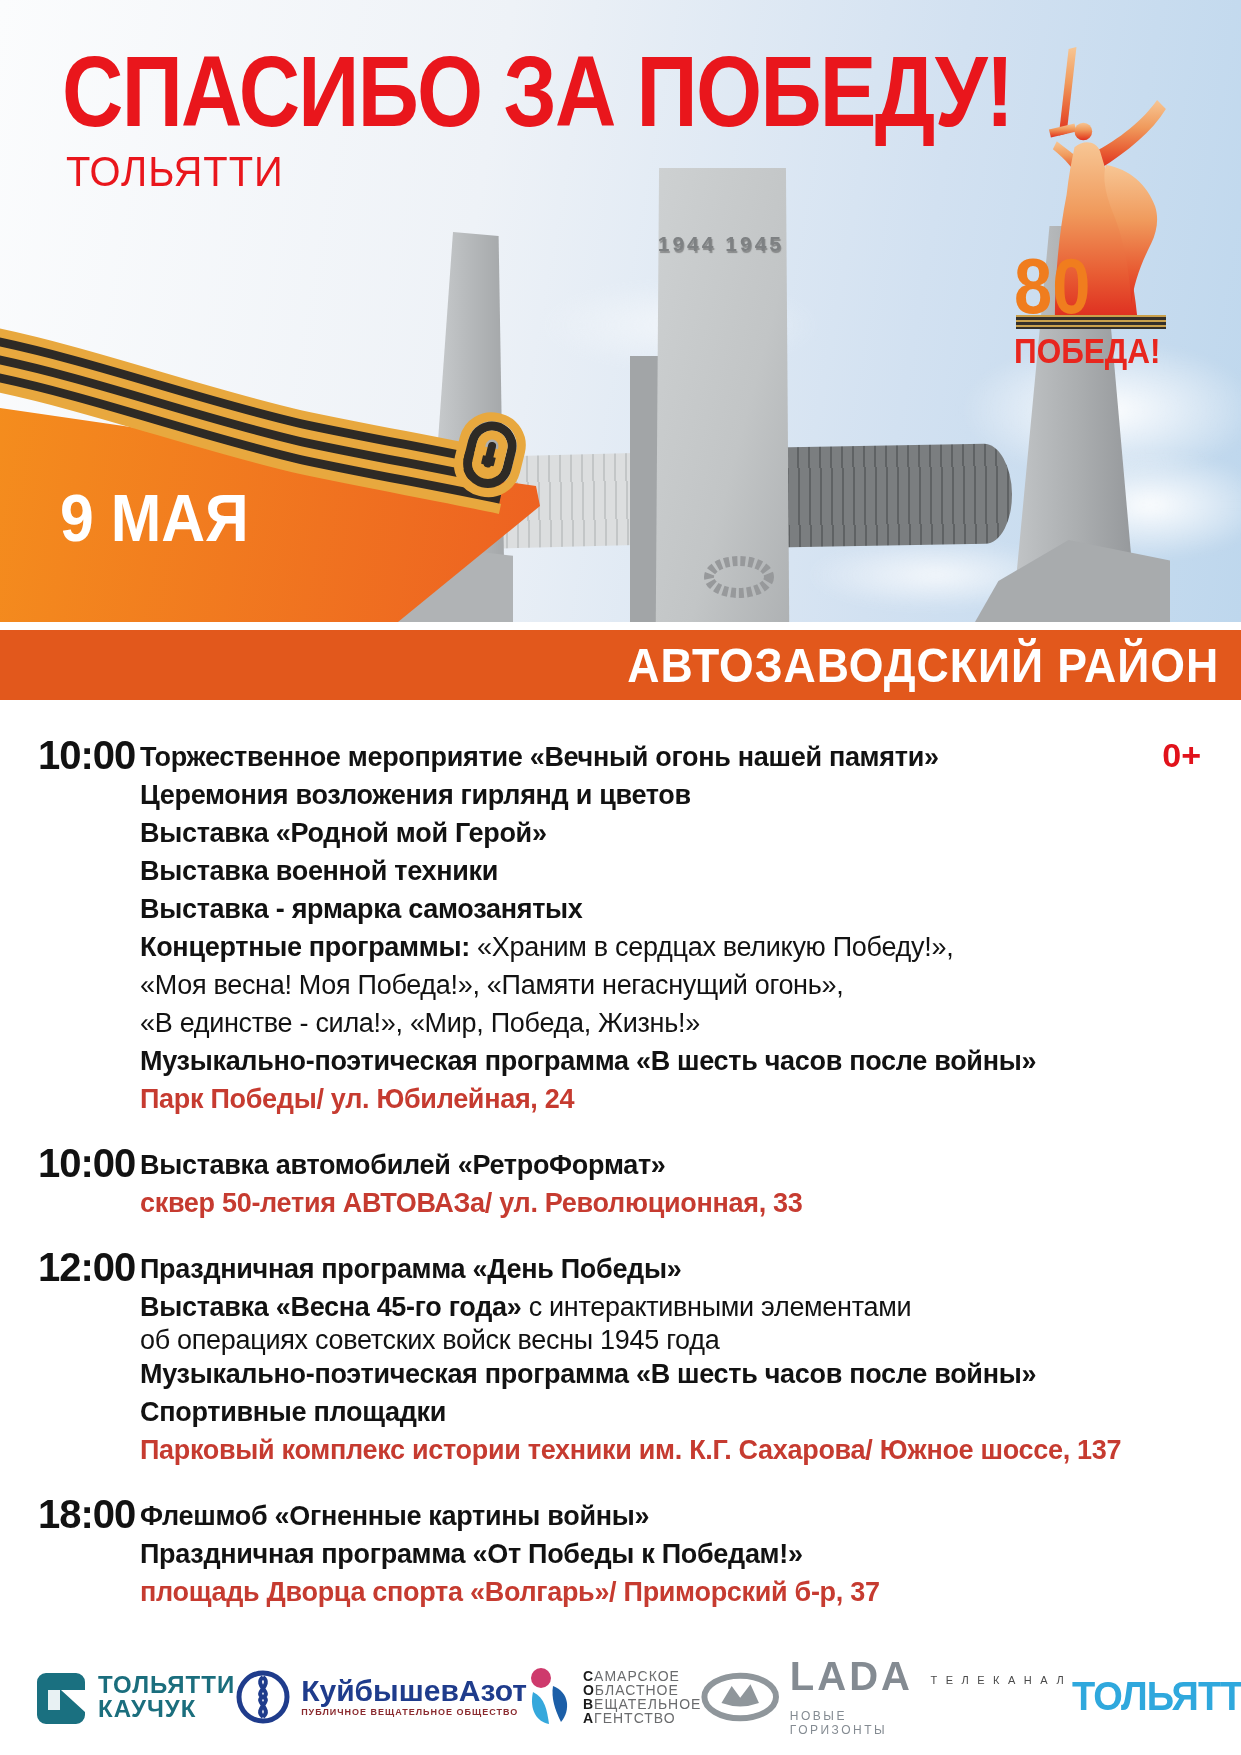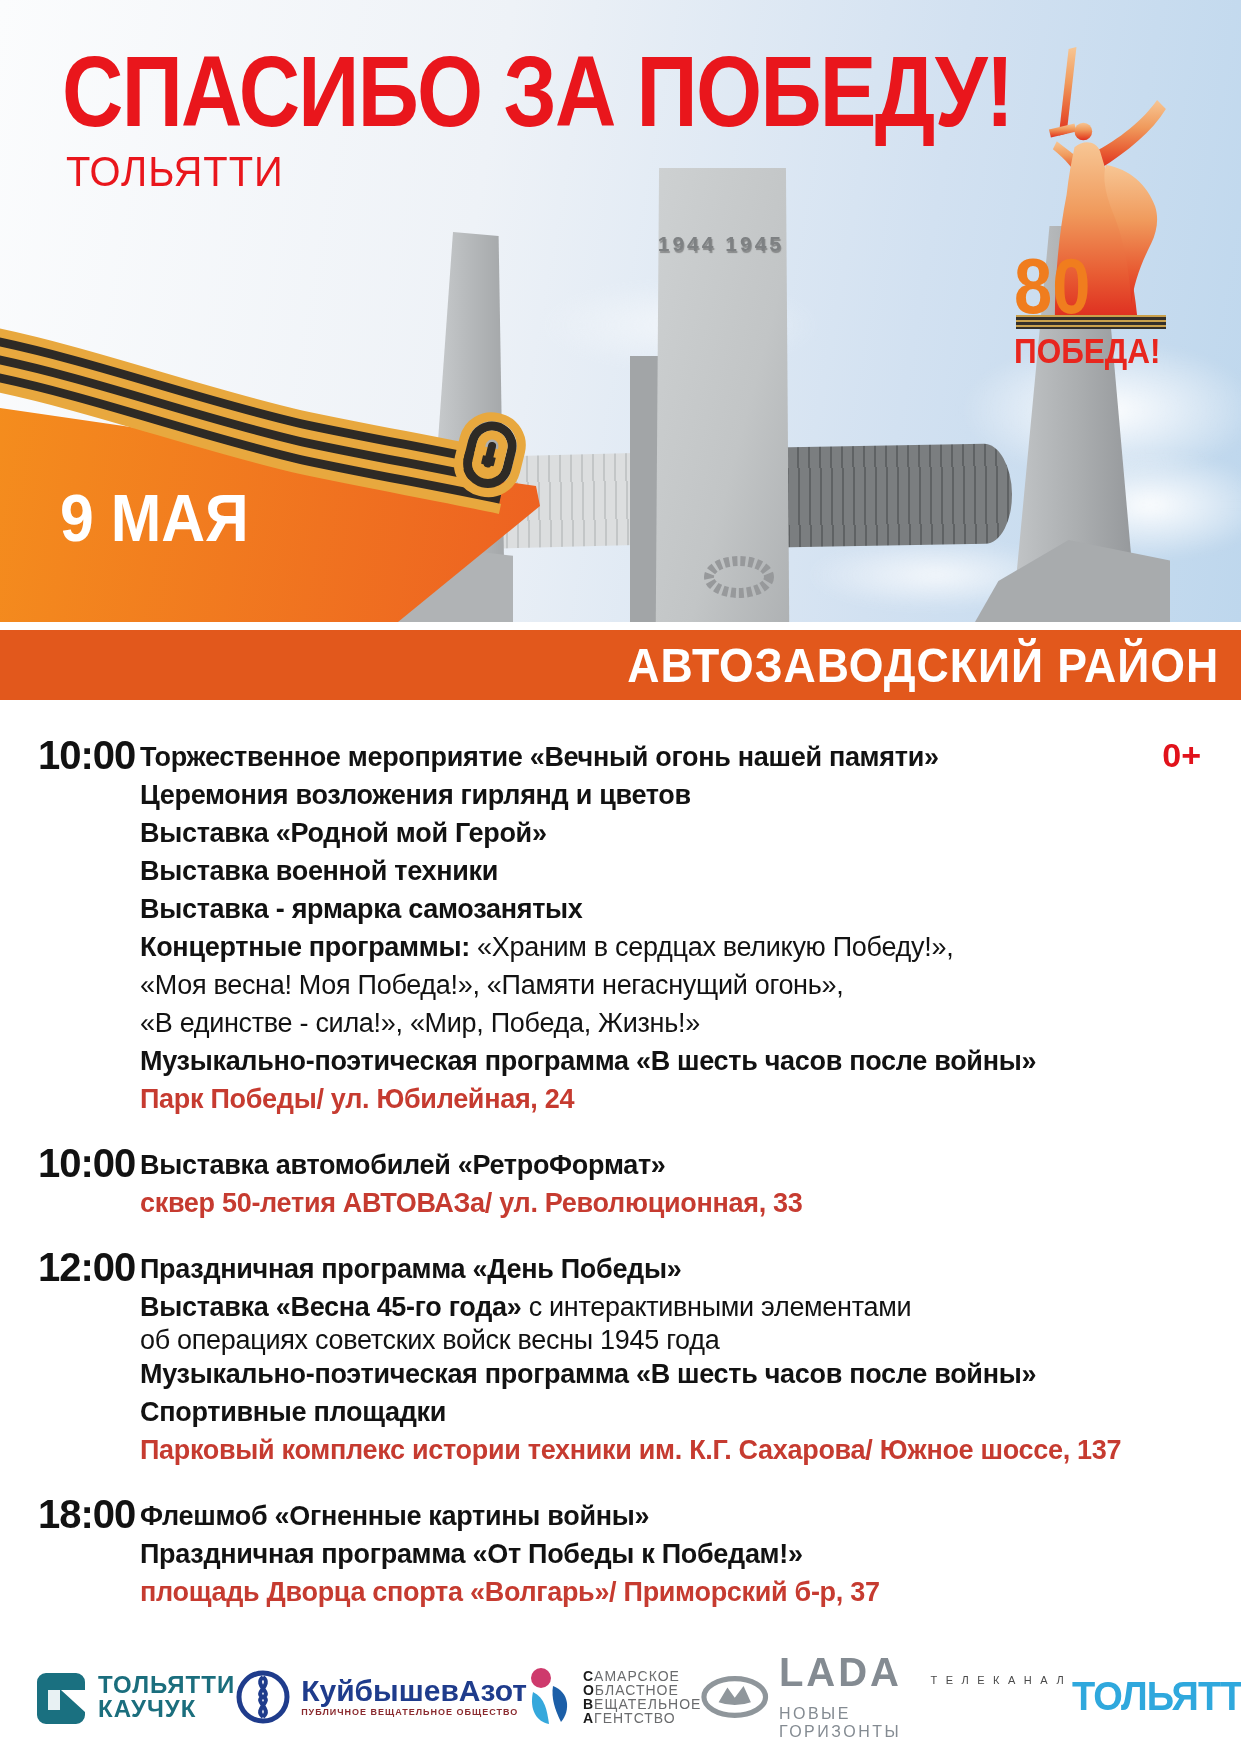--- a/index.html
+++ b/index.html
@@ -79,21 +79,21 @@
   .footer{position:absolute;left:0;top:1638px;width:1241px;height:117px;display:flex;
       align-items:center;justify-content:space-between;padding:0 34px;box-sizing:border-box;}
   .flogo{display:flex;align-items:center;gap:10px;}
   .tk-text{color:#1B6E7D;font-weight:800;font-size:24px;line-height:24px;letter-spacing:1px;}
   .ka-text{color:#1F3C8C;font-weight:700;font-size:30px;line-height:28px;}
   .ka-sub{color:#8A2A2E;font-weight:700;font-size:9px;letter-spacing:1px;margin-top:2px;}
   .sova-text{font-size:14px;line-height:14px;letter-spacing:1px;color:#6a6b6d;font-weight:400;}
   .sova-line::first-letter{font-weight:800;color:#1a1a1a;}
   .lada-text{color:#848B92;}
   .lada-name{font-size:40px;font-weight:700;letter-spacing:3px;line-height:38px;}
-  .lada-sub{font-size:16px;letter-spacing:2.5px;margin-top:14px;}
+  .lada-sub{font-size:12px;letter-spacing:2.5px;margin-top:14px;}
   .t24{display:flex;flex-direction:row;}
   .t24-kicker{font-size:11px;letter-spacing:8.5px;color:#4a4a4a;margin-bottom:2px;padding-left:4px;}
   .t24-row{display:flex;align-items:center;}
   .t24-name{color:#2FA8DD;font-size:40px;font-weight:800;letter-spacing:-1px;transform:scaleX(.95);transform-origin:left;}
   .t24-badge{width:46px;height:46px;background:#C42650;color:#fff;font-size:41px;font-weight:800;
       display:flex;align-items:center;justify-content:center;border-radius:3px;margin-left:2px;}
 </style>
 </head>
 <body>
 

